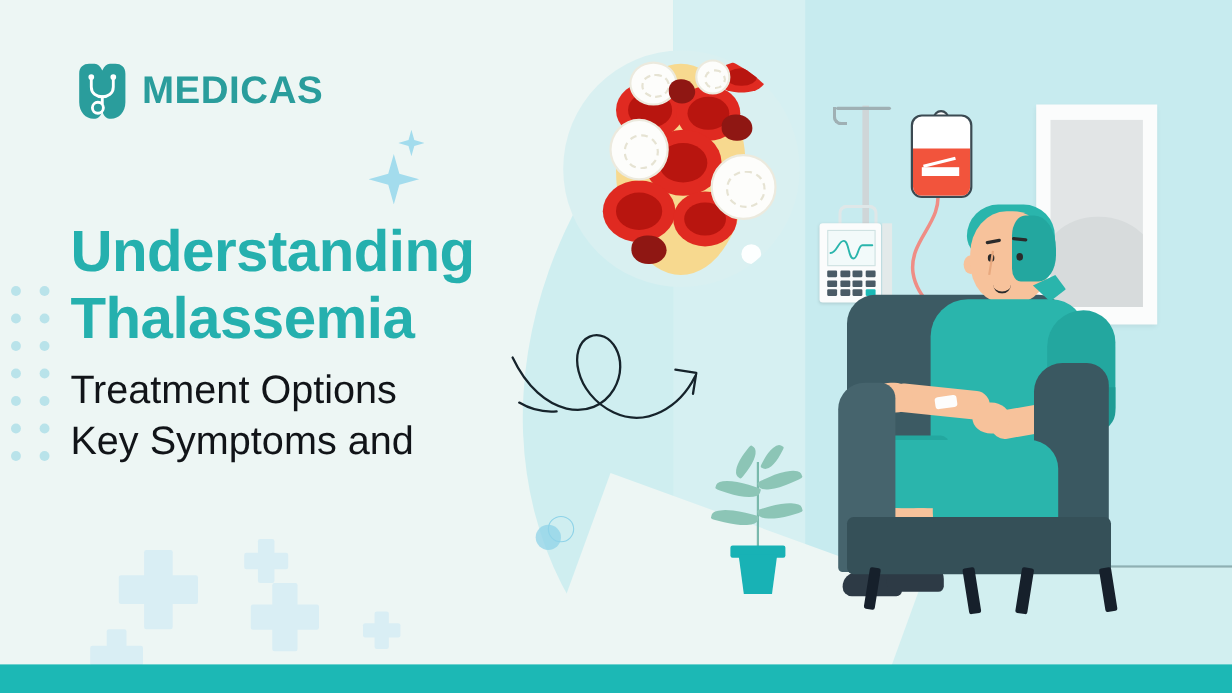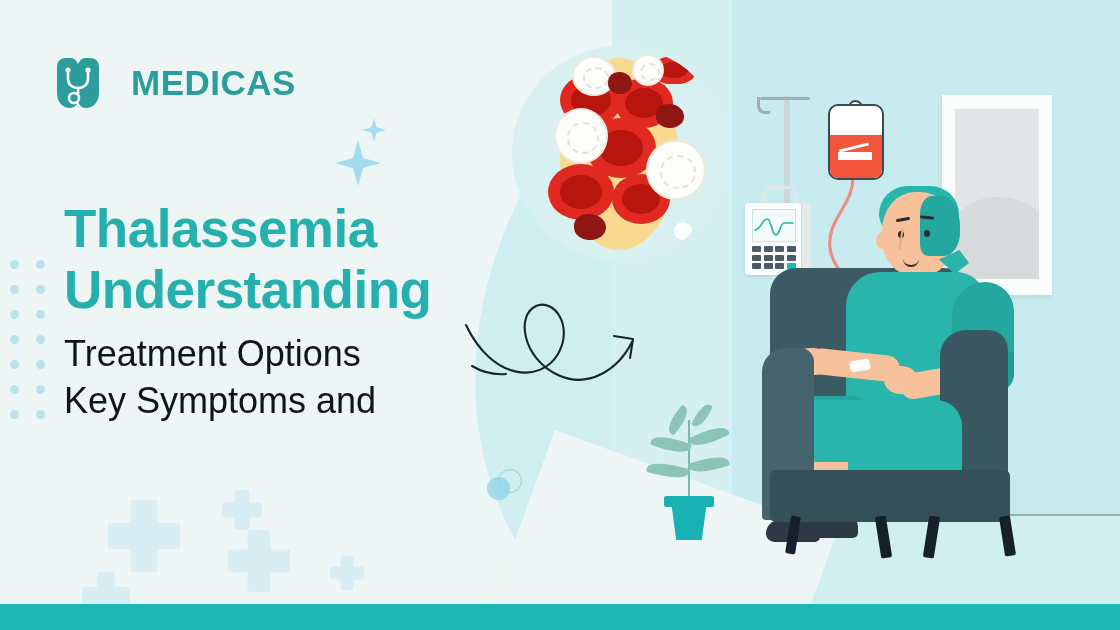--- a/index.html
+++ b/index.html
@@ -45,21 +45,21 @@
   .sparkle{position:absolute;background:#a3dced;}
   .sparkle{clip-path:polygon(50% 0%,61% 39%,100% 50%,61% 61%,50% 100%,39% 61%,0% 50%,39% 39%);}
 
   .bubble{position:absolute;border-radius:50%;}
   .bubble.fill{background:#8fd3e8;opacity:.75;}
   .bubble.ring{border:1.6px solid #8fd3e8;}
 
   .arrow-svg{position:absolute;left:462px;top:292px;}
 
   
-  .logo{position:absolute;left:53px;top:57px;display:flex;align-items:center;gap:28px;text-align:right;}
+  .logo{position:absolute;left:68px;top:57px;display:flex;align-items:center;gap:11px;text-align:right;}
   .logo-mark{width:50px;height:52px;}
   .logo-text{font-size:35px;font-weight:700;color:#2a9d9c;letter-spacing:.5px;}
 
   
   .headline{position:absolute;left:64px;top:198px;width:460px;}
   .hl-line{font-size:53px;line-height:61px;font-weight:700;color:#25b0ae;letter-spacing:-.5px;}
   .hl-hi{position:relative;display:inline-block;}
   .hl-hi::before{content:"";position:absolute;left:-6px;top:4px;right:-22px;bottom:-2px;background:#d8edea;z-index:-1;}
   .subhead{position:absolute;left:64px;top:330px;width:430px;font-size:36px;line-height:47px;color:#111418;font-weight:400;}
 
@@ -207,22 +207,22 @@
       <path d="M15 14 L15 22 C15 28 20 31 25 31 C30 31 35 28 35 22 L35 14" stroke="#ffffff" stroke-width="2.6" fill="none" stroke-linecap="round"></path>
       <circle cx="15" cy="13" r="2.6" fill="#ffffff"></circle>
       <circle cx="35" cy="13" r="2.6" fill="#ffffff"></circle>
       <path d="M25 31 L25 37" stroke="#ffffff" stroke-width="2.6" stroke-linecap="round"></path>
       <circle cx="21" cy="41" r="5" stroke="#ffffff" stroke-width="2.6" fill="none"></circle>
     </svg>
     <span class="logo-text">MEDICAS</span>
   </div>
 
   <div class="headline">
+    <div class="hl-line">Understanding</div>
     <div class="hl-line"><span class="hl-hi">Thalassemia</span></div>
-    <div class="hl-line">Understanding</div>
   </div>
   <div class="subhead">
     <div>Treatment Options</div>
     <div>Key Symptoms and</div>
   </div>
 
   <div class="cellcircle">
     <div class="plasma"></div>
     <div class="rbc" style="left:48px;top:28px;width:62px;height:52px;"></div>
     <div class="rbc" style="left:103px;top:32px;width:58px;height:50px;"></div>

